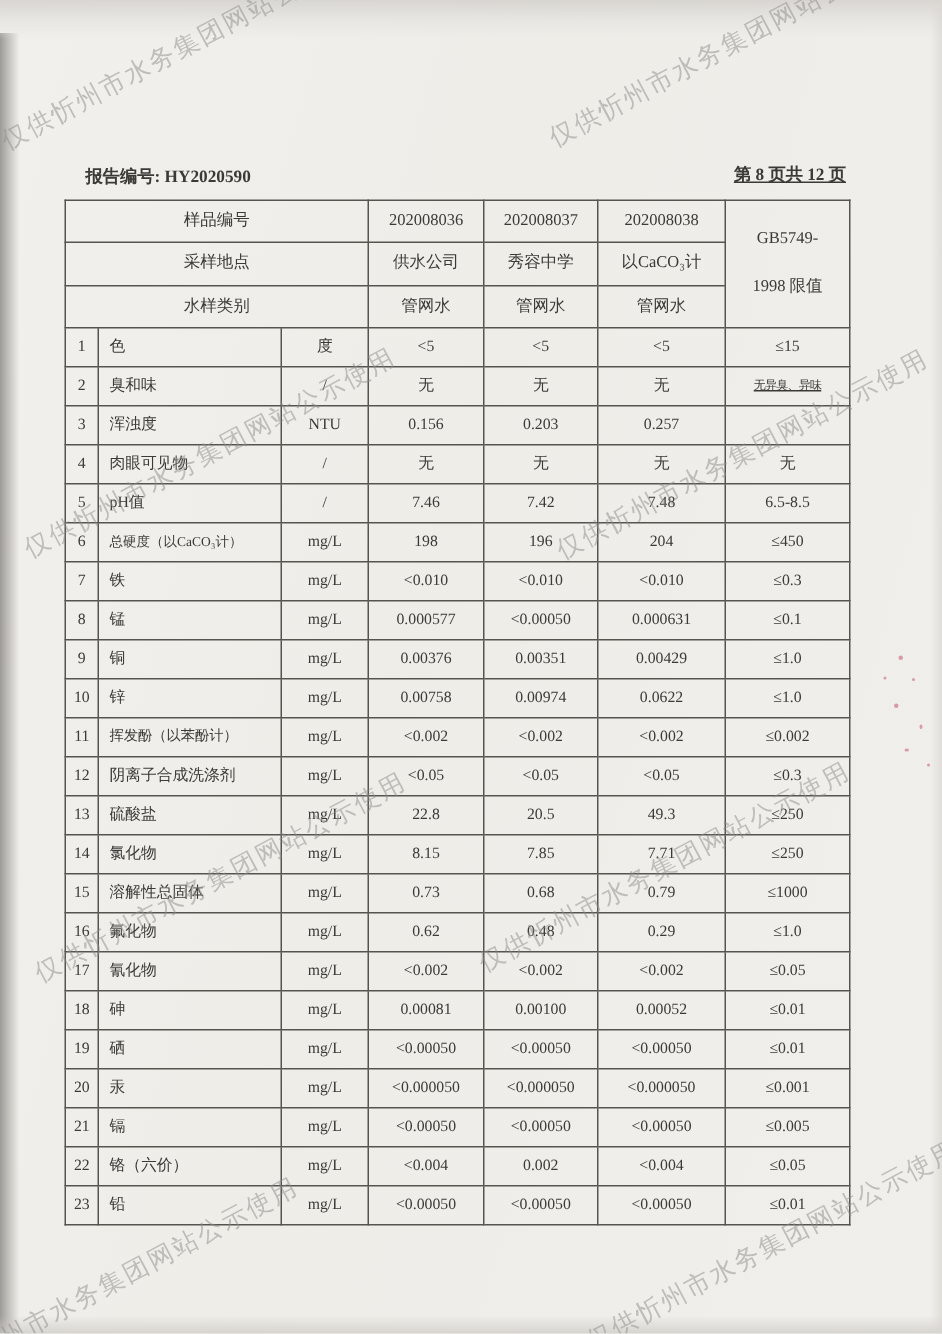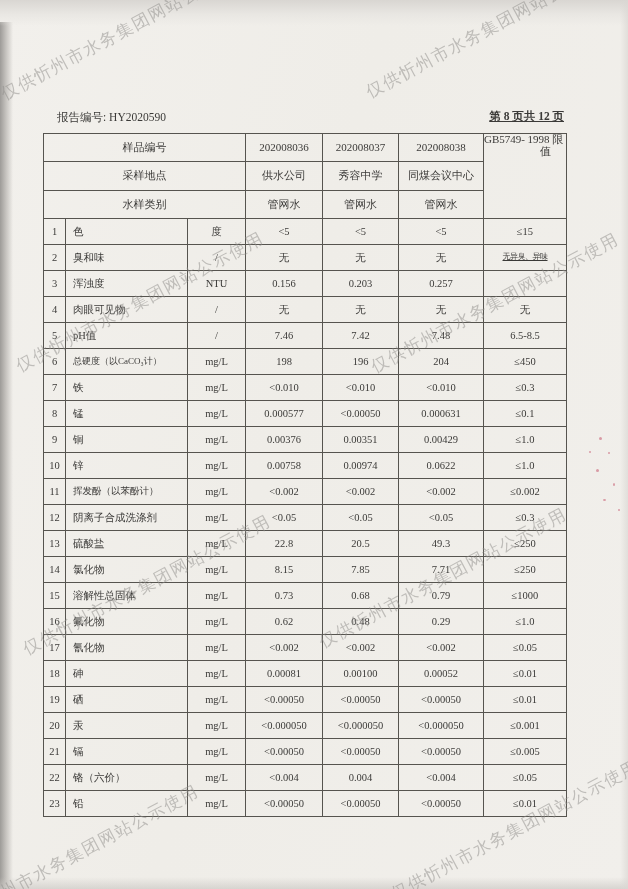--- a/index.html
+++ b/index.html
@@ -12,31 +12,31 @@
   .edge-top{position:absolute;left:0;top:0;width:100%;height:26px;z-index:4;
         background:linear-gradient(to bottom,#d3d0cc 0%,#e7e5e1 55%,rgba(240,238,234,0) 100%);opacity:.8;}
   .edge-bottom{position:absolute;left:0;bottom:0;width:100%;height:12px;z-index:4;
         background:linear-gradient(to top,#ccc9c5 0%,rgba(240,238,234,0) 100%);opacity:.7;}
   .edge-right{position:absolute;right:0;top:0;bottom:0;width:8px;z-index:4;
         background:linear-gradient(to left,#dad7d3 0%,rgba(240,238,234,0) 100%);opacity:.7;}
 
   .title{position:absolute;top:76px;left:0;width:100%;text-align:center;
         font-family:"Liberation Sans","DejaVu Sans",sans-serif;
         font-size:15.5px;font-weight:bold;letter-spacing:1px;color:#2d2c2a;z-index:2;}
-  .report-no{position:absolute;left:57px;top:110px;font-size:11.5px;font-weight:normal;z-index:2;}
+  .report-no{position:absolute;left:57px;top:110px;font-size:11.5px;font-weight:bold;z-index:2;}
   .page-ind{position:absolute;right:64px;top:109px;font-size:11.5px;font-weight:600;z-index:2;text-decoration:underline;}
 
   table.results{position:absolute;left:43px;top:133px;width:523px;border-collapse:collapse;
         table-layout:fixed;z-index:2;border:1.5px solid #454340;}
   td{border:1px solid #56544f;text-align:center;vertical-align:middle;
         font-size:10.5px;line-height:1.05;padding:0;height:25px;color:#3b3a38;overflow:hidden;}
   thead td{height:27px;font-size:11px;}
   td.item{text-align:left;padding-left:7px;white-space:nowrap;}
   td.limit-head{font-size:11px;}
-  .limit-head-inner{display:flex;flex-direction:row;justify-content:space-evenly;height:84px;}
+  .limit-head-inner{display:flex;flex-direction:column;justify-content:space-evenly;height:84px;}
   tbody tr:nth-child(2) td[data-cell="limit"]{font-size:8px;letter-spacing:-0.5px;text-decoration:underline;}
   tbody tr:nth-child(6) td[data-cell="item"]{font-size:9px;}
   tbody tr:nth-child(11) td[data-cell="item"]{font-size:9.5px;}
 
   .wm{position:absolute;white-space:nowrap;font-size:17px;letter-spacing:1.5px;
         color:#8f8d8a;opacity:.5;z-index:5;pointer-events:none;
         transform:translate(-50%,-50%) rotate(-28deg);font-family:"Liberation Serif",serif;}
   .wm:nth-of-type(1){left:125px;top:30px;}
   .wm:nth-of-type(2){left:490px;top:28px;}
   .wm:nth-of-type(3){left:140px;top:302px;}
@@ -85,21 +85,21 @@
           <div class="limit-head-inner">
             <div>GB5749-</div>
             <div>1998 限值</div>
           </div>
         </td>
       </tr>
       <tr>
         <td colspan="3">采样地点</td>
         <td>供水公司</td>
         <td>秀容中学</td>
-        <td>同煤会议中心</td>
+        <td>以CaCO₃计</td>
       </tr>
       <tr>
         <td colspan="3">水样类别</td>
         <td>管网水</td>
         <td>管网水</td>
         <td>管网水</td>
       </tr>
     </thead>
     <tbody>
         <tr>
@@ -289,21 +289,21 @@
       <td data-cell="v1">&lt;0.00050</td>
       <td data-cell="v2">&lt;0.00050</td>
       <td data-cell="v3">&lt;0.00050</td>
       <td data-cell="limit">≤0.005</td>
     </tr>
         <tr>
       <td data-cell="no">22</td>
       <td data-cell="item" class="item">铬（六价）</td>
       <td data-cell="unit">mg/L</td>
       <td data-cell="v1">&lt;0.004</td>
-      <td data-cell="v2">0.004</td>
+      <td data-cell="v2">0.002</td>
       <td data-cell="v3">&lt;0.004</td>
       <td data-cell="limit">≤0.05</td>
     </tr>
         <tr>
       <td data-cell="no">23</td>
       <td data-cell="item" class="item">铅</td>
       <td data-cell="unit">mg/L</td>
       <td data-cell="v1">&lt;0.00050</td>
       <td data-cell="v2">&lt;0.00050</td>
       <td data-cell="v3">&lt;0.00050</td>

